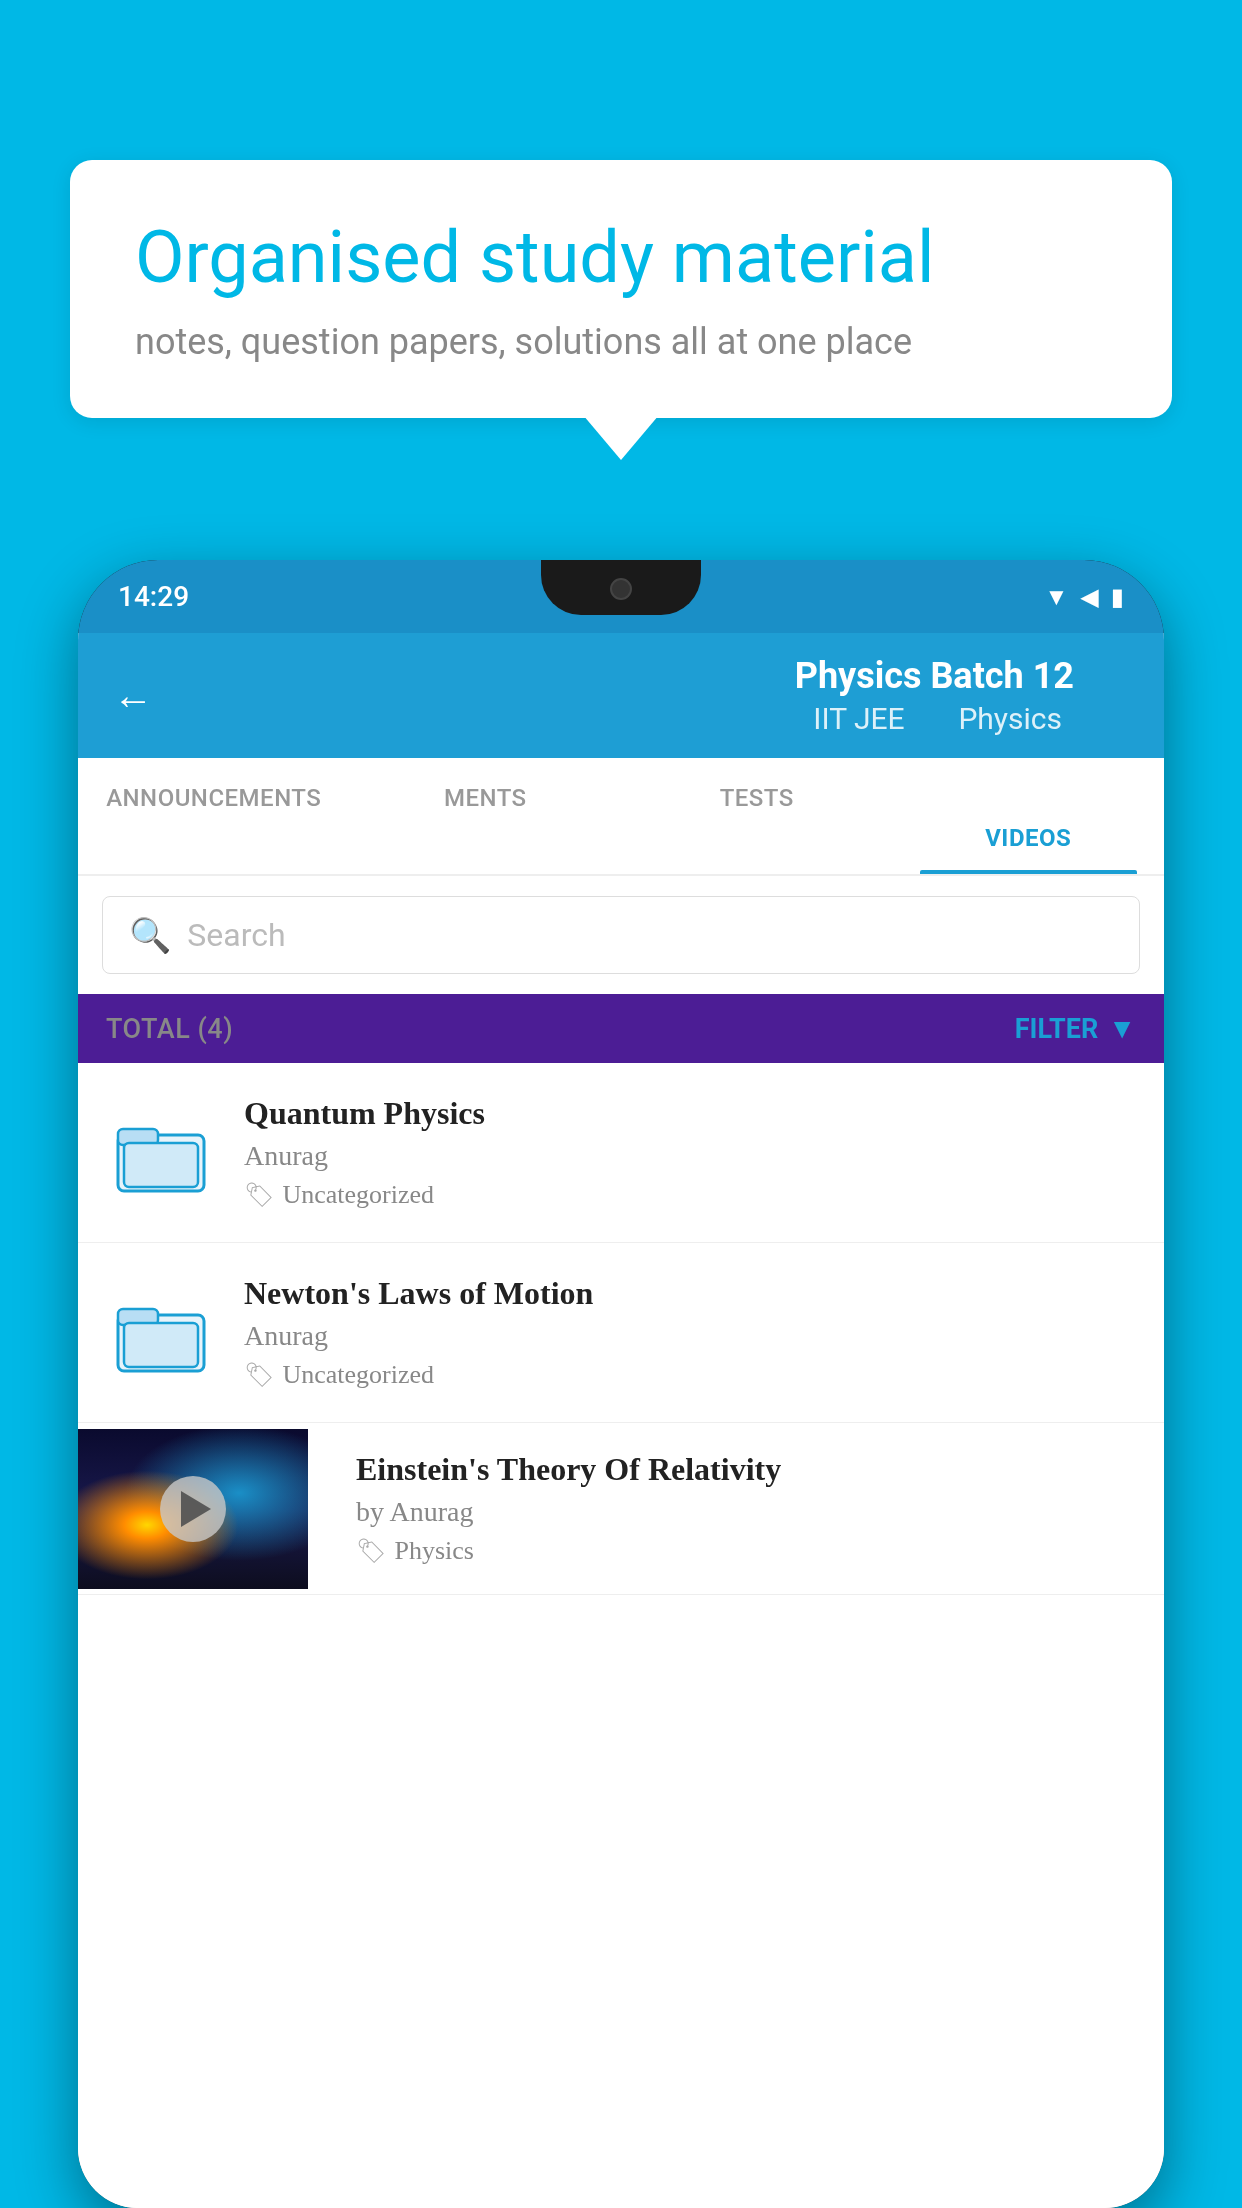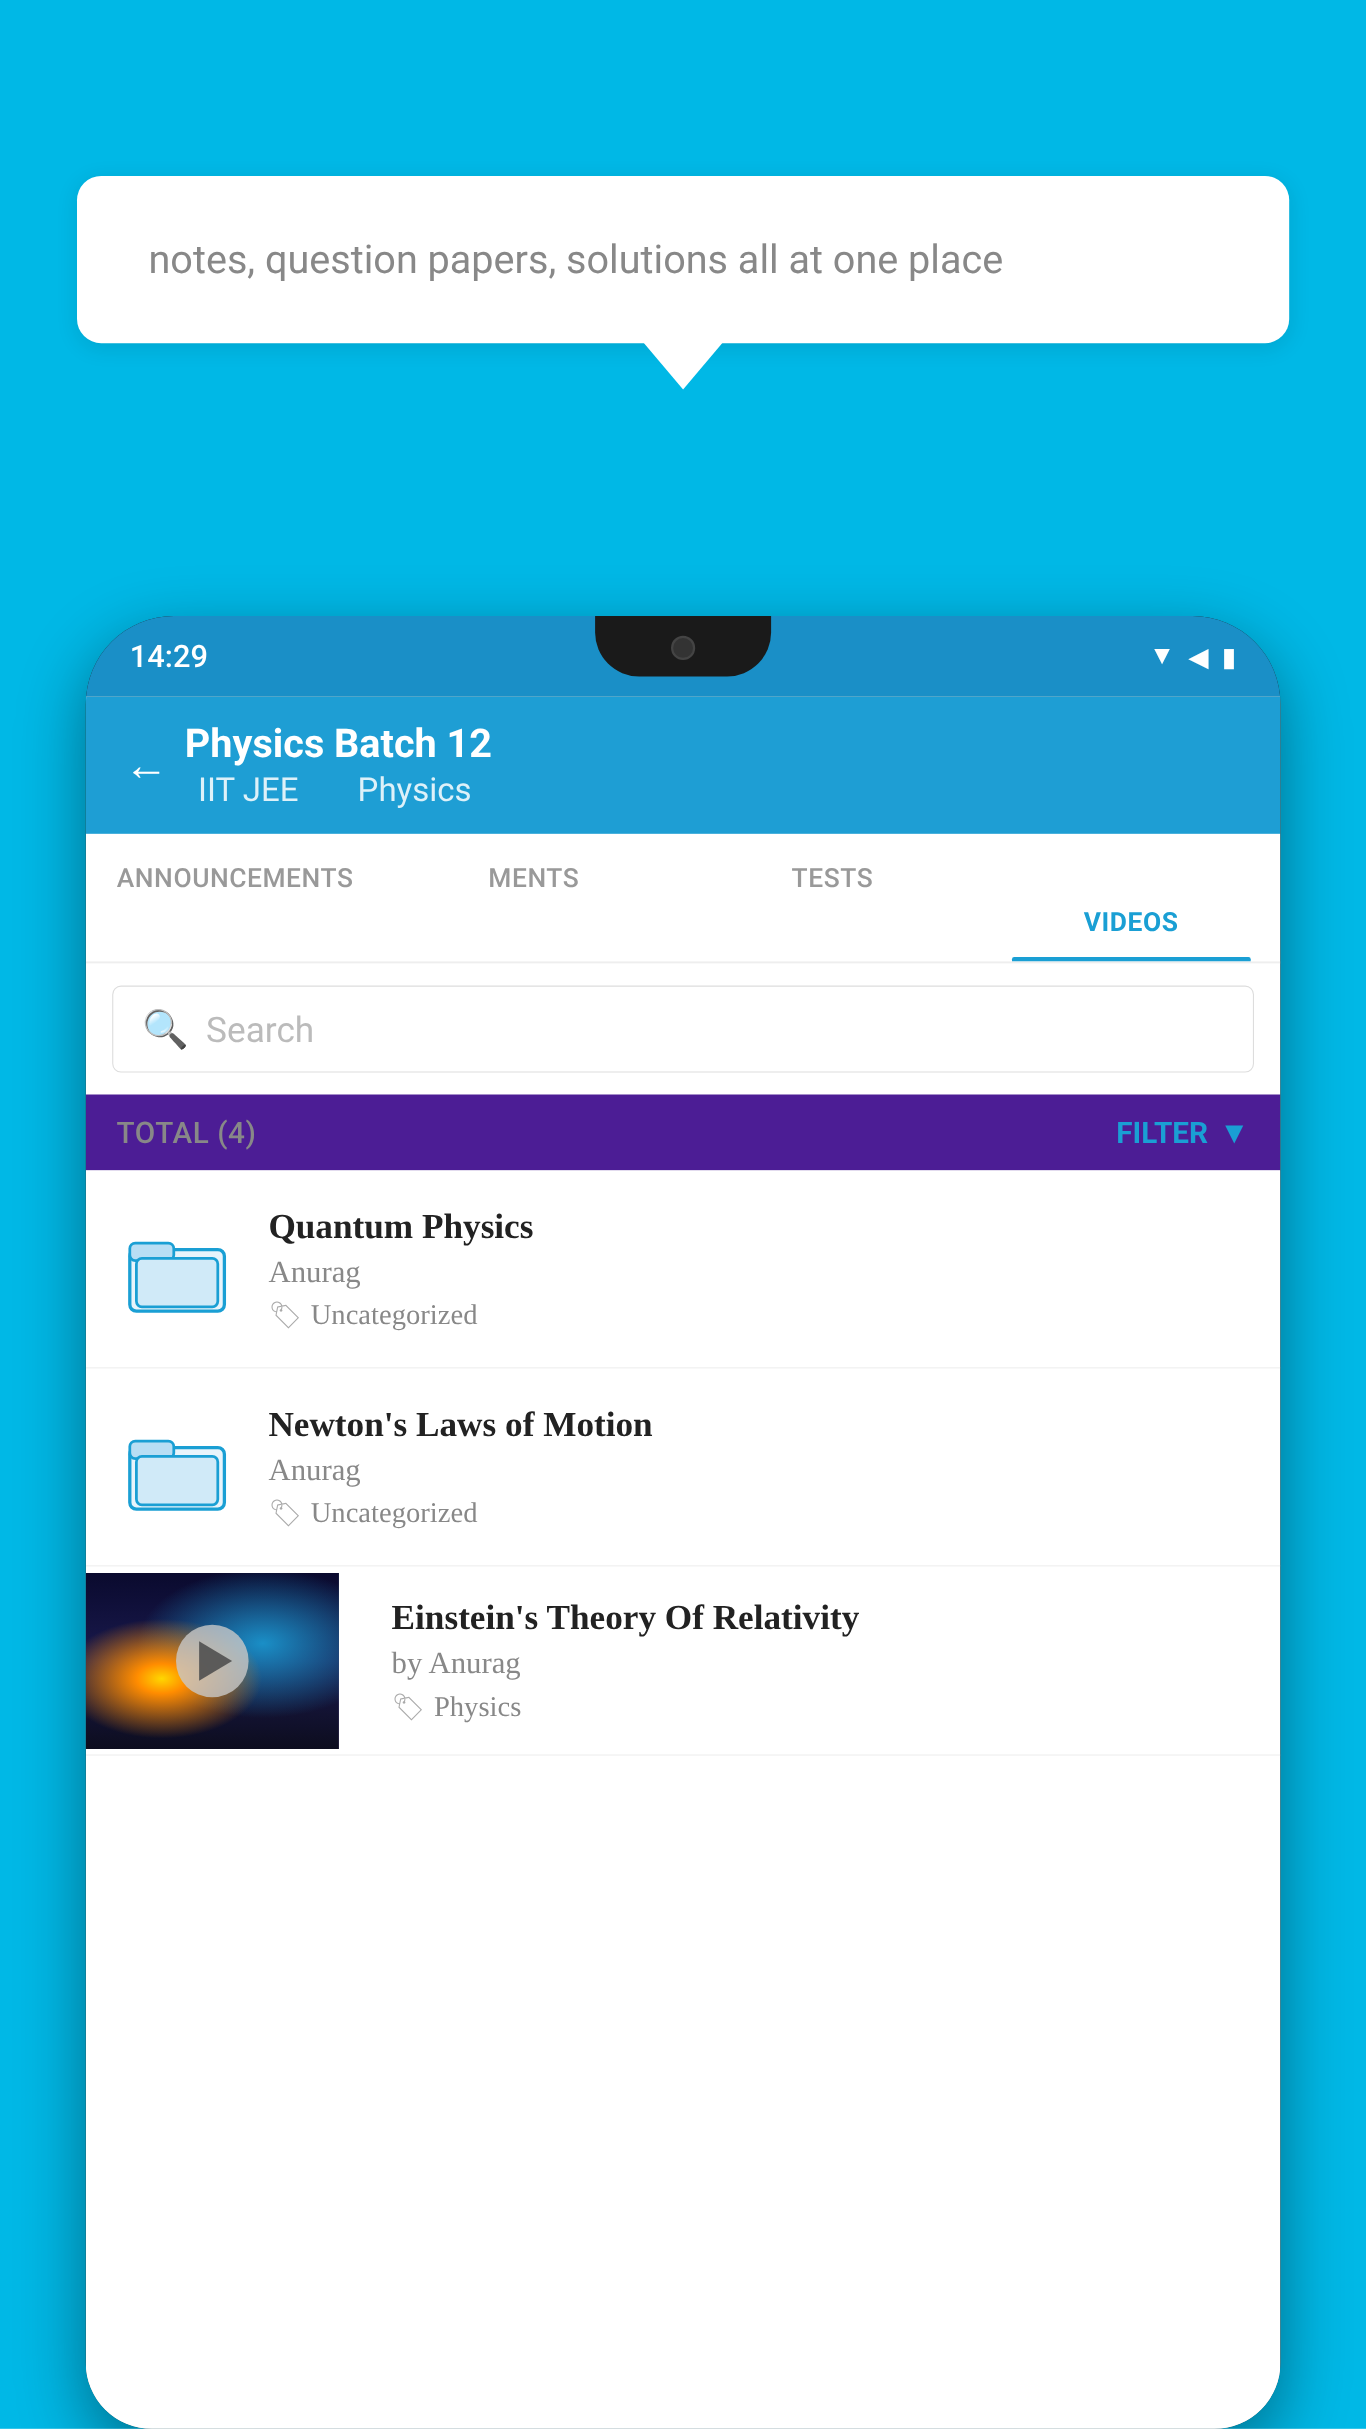--- a/index.html
+++ b/index.html
@@ -139,21 +139,21 @@
 
     .back-btn {
       color: white;
       font-size: 40px;
       cursor: pointer;
       padding: 5px 15px 5px 5px;
     }
 
     .header-title-area {
       flex: 1;
-      text-align: left;
+      text-align: right;
     }
 
     .header-title {
       color: white;
       font-size: 36px;
       font-weight: 700;
     }
 
     .header-subtitle {
       color: rgba(255,255,255,0.85);
@@ -387,20 +387,21 @@
       height: 80px;
       background: #333;
       border-radius: 4px 0 0 4px;
     }
   </style>
 </head>
 <body>
 
 <div class="speech-bubble-container">
   <div class="speech-bubble">
+    <h1>Organised study material</h1>
     <p>notes, question papers, solutions all at one place</p>
   </div>
 </div>
 
 <div class="phone-frame">
 
   <div class="status-bar">
     <span class="status-time">14:29</span>
     <div class="notch">
       <div class="notch-camera"></div>

